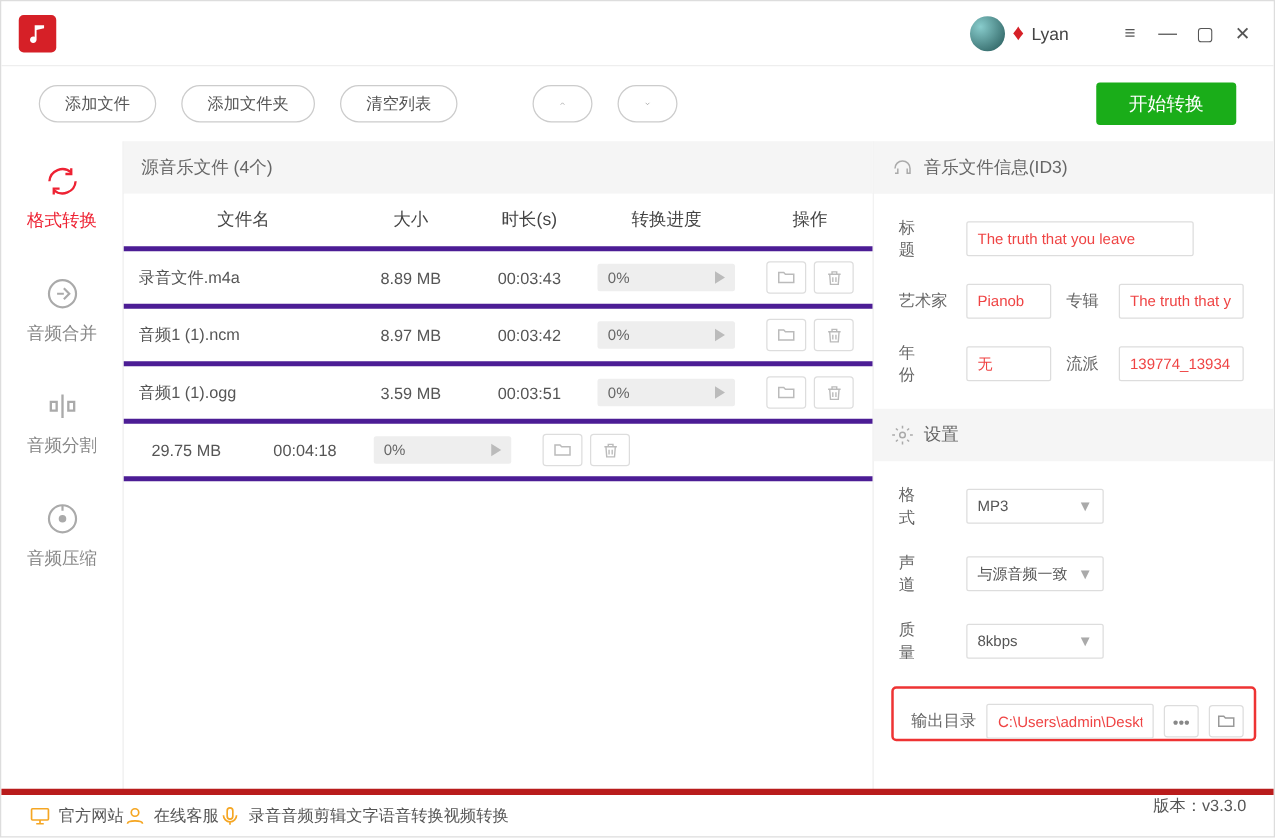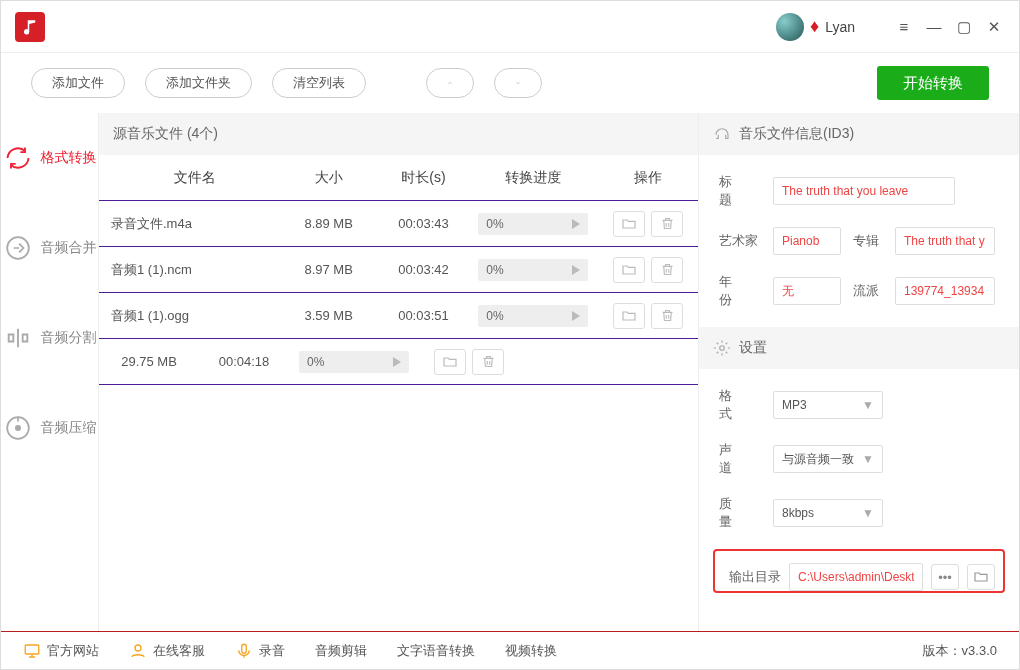--- a/index.html
+++ b/index.html
@@ -12,27 +12,27 @@
   .avatar { width: 28px; height: 28px; border-radius: 50%; background: radial-gradient(circle at 30% 30%, #8cc, #255); margin-right: 6px; }
   .vip-badge { color: #d62027; font-size: 18px; margin-right: 6px; }
   .username { font-size: 14px; color: #444; margin-right: 30px; }
   .win-btn { width: 22px; height: 22px; display:flex; align-items:center; justify-content:center; color:#555; font-size:15px; margin-left:8px; cursor:pointer; }
   .toolbar { height: 60px; display:flex; align-items:center; padding: 0 30px; gap: 20px; }
   .pill-btn { height:30px; padding:0 20px; border:1px solid #ccc; border-radius:15px; background:#fff; font-size:13px; color:#555; display:flex; align-items:center; justify-content:center; cursor:pointer; }
   .arrow-btn { width:48px; }
   .start-btn { margin-left:auto; height:34px; padding:0 26px; background:#1aad19; color:#fff; font-size:15px; border:none; border-radius:3px; cursor:pointer; }
   .body { display:flex; height: 520px; }
   .sidebar { width:112px; display:flex; flex-direction:column; border-right:1px solid #eee; }
-  .side-item { height:90px; display:flex; flex-direction:row; align-items:center; justify-content:center; gap:8px; color:#888; font-size:14px; cursor:pointer; }
+  .side-item { height:90px; display:flex; flex-direction:column; align-items:center; justify-content:center; gap:8px; color:#888; font-size:14px; cursor:pointer; }
   .side-item.active { color:#e23; }
   .side-icon { width:30px; height:30px; display:flex; align-items:center; justify-content:center; }
   .main { flex:1; display:flex; }
   .files { width: 600px; border-right:1px solid #eee; }
   .files-head { height:42px; display:flex; align-items:center; padding:0 14px; font-size:14px; color:#666; background:#f5f5f5; }
-  .fh-row { height:46px; display:flex; align-items:center; border-bottom:1px solid #4c1d95; font-size:13px; color:#555; }
+  .fh-row { height:46px; display:flex; align-items:center; border-bottom:4px solid #4c1d95; font-size:13px; color:#555; }
   .col-name { width:180px; padding-left:12px; text-align:left; }
   .col-size { width:100px; text-align:center; }
   .col-dur  { width:90px;  text-align:center; }
   .col-prog { width:130px; text-align:center; }
   .col-ops  { width:100px; text-align:center; }
   .hdr .col-name { text-align:center; }
   .hdr { background:#fff; color:#444; font-size:14px; }
   .progress { width:110px; height:22px; margin:0 auto; background:#eee; display:flex; align-items:center; justify-content:space-between; padding:0 8px; border-radius:2px; }
   .progress span { font-size:12px; color:#666; }
   .play-tri { width:0; height:0; border-left:8px solid #bbb; border-top:5px solid transparent; border-bottom:5px solid transparent; }
@@ -45,21 +45,21 @@
   .field-row label { letter-spacing:6px; width:42px; }
   .field-row label.nosp { letter-spacing:0; }
   .txt { height:28px; border:1px solid #ddd; border-radius:2px; padding:0 8px; font-size:12px; color:#ef4444; background:#fff; }
   .txt.w180 { width:182px; }
   .txt.w90  { width:100px; }
   .sel { height:28px; width:110px; border:1px solid #ddd; border-radius:2px; padding:0 8px; font-size:12px; color:#555; background:#fff; display:flex; align-items:center; justify-content:space-between; }
   .sel .caret { color:#aaa; }
   .outrow { border:2px solid #e33; border-radius:4px; padding:12px 8px 0 14px; margin: 6px 14px 0 14px; display:flex; align-items:center; gap:8px; font-size:13px; color:#666; position:relative; }
   .outrow .txt { flex:1; min-width: 0; }
   .dots-btn, .open-btn { width:28px; height:26px; border:1px solid #ddd; border-radius:3px; display:flex; align-items:center; justify-content:center; color:#888; cursor:pointer; }
-  .footer { position:absolute; left:0; right:0; bottom:0; height:38px; border-top:1px solid #b91c1c; display:flex; align-items:center; padding:0 22px; gap:30px; font-size:13px; color:#555; }
+  .footer { position:absolute; left:0; right:0; bottom:0; height:38px; border-top:5px solid #b91c1c; display:flex; padding:0 22px; font-size:13px; color:#555; }
   .foot-item { display:flex; align-items:center; gap:6px; cursor:pointer; }
   .foot-spacer { flex:1; }
   .settings-area { position:relative; }
 </style>
 </head>
 <body>
 
 <div class="titlebar">
   <div class="app-logo">
     <svg viewBox="0 0 24 24" fill="#fff">

